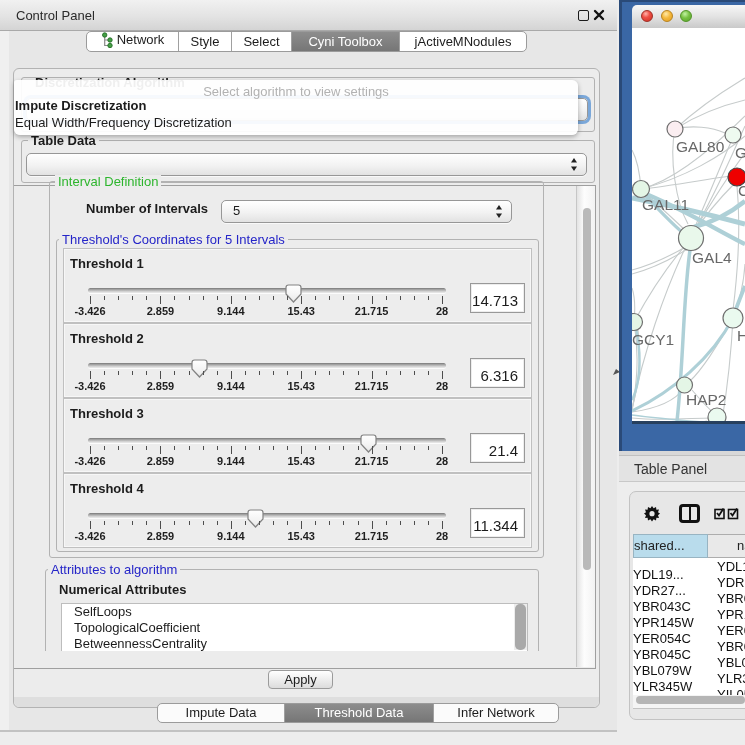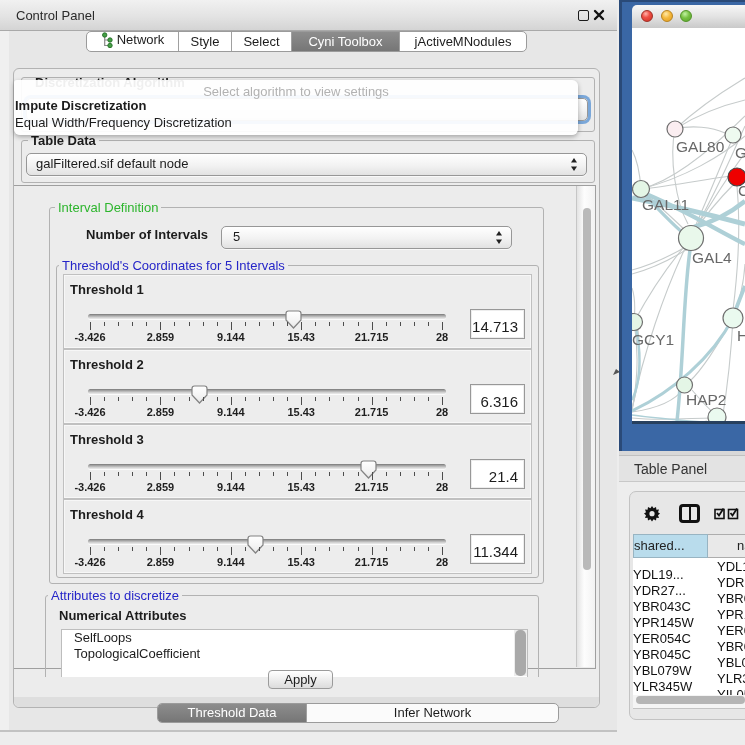--- a/index.html
+++ b/index.html
@@ -65,37 +65,36 @@
   border:1px solid #b3b3b3;border-radius:6px;box-sizing:border-box"></div>
 
 <div class="grp" style="left:21px;top:77px;width:572px;height:53px"></div>
 <div class="gt b" style="left:32px;top:76px;background:transparent">Discretization Algorithm</div>
 <div class="combo" style="left:26px;top:98px;width:560px;height:21px;
   box-shadow:0 0 0 3px rgba(110,160,215,.9)"></div>
 
 <div class="grp" style="left:21px;top:140px;width:572px;height:41px"></div>
 <div class="gt b" style="left:28px;top:134px">Table Data</div>
 <div class="combo" style="left:26px;top:153px;width:559px;height:21px">
-  <span class="tx">galFiltered.sif default node</span>
   <span class="arr" style="right:8px;top:3px">
       <svg width="8" height="15" viewBox="0 0 8 15">
     <path d="M4 1 L7 5.4 L1 5.4 Z" fill="#222"></path>
         <path d="M4 14 L1 9.6 L7 9.6 Z" fill="#222"></path>
       </svg>
     </span>
 </div>
 
 <div class="abs" style="left:14px;top:185px;width:581px;height:482px;background:#ececec;
   border-top:1px solid #9f9f9f;border-bottom:1px solid #9f9f9f;border-right:1px solid #9f9f9f;box-sizing:content-box"></div>
 
 <div class="abs" style="left:576px;top:186px;width:19px;height:481px;
   background:linear-gradient(90deg,#e3e3e3 0%,#fdfdfd 40%,#f2f2f2 100%);border-left:1px solid #c6c6c6;box-sizing:border-box"></div>
 <div class="abs" style="left:583px;top:208px;width:8px;height:362px;background:#b9b9b9;border-radius:4px"></div>
 
-<div class="abs" style="left:14px;top:196px;width:562px;height:481px;overflow:hidden">
+<div class="abs" style="left:14px;top:170px;width:562px;height:481px;overflow:hidden">
 <div class="abs" style="left:-14px;top:-186px;width:745px;height:745px">
 
   <div class="grp" style="left:49px;top:197px;width:493px;height:375px"></div>
   <div class="gt" style="left:55px;top:191px;color:#2db52d">Interval Definition</div>
 
   <div class="abs b" style="left:86px;top:217px">Number of Intervals</div>
   <div class="combo" style="left:221px;top:216px;width:289px;height:21px">
     <span class="tx" style="left:11px">5</span>
     <span class="arr" style="right:8px;top:3px">
           <svg width="8" height="15" viewBox="0 0 8 15">
@@ -162,38 +161,40 @@
   <div class="tickrow" style="left:89.5px;top:537px;width:354px"></div>
   <span class="slab" style="left:90.0px;top:546px">-3.426</span>
   <span class="slab" style="left:160.4px;top:546px">2.859</span>
   <span class="slab" style="left:230.8px;top:546px">9.144</span>
   <span class="slab" style="left:301.2px;top:546px">15.43</span>
   <span class="slab" style="left:371.6px;top:546px">21.715</span>
   <span class="slab" style="left:442.0px;top:546px">28</span>
   <div class="vfield" style="left:470px;top:524px">11.344</div>
 
   <div class="grp" style="left:45px;top:585px;width:492px;height:95px"></div>
-  <div class="gt" style="left:48px;top:579px;color:#2525c8">Attributes to discretize</div>
+  <div class="gt" style="left:48px;top:579px;color:#2525c8">Attributes to algorithm</div>
   <div class="abs b" style="left:59px;top:598px">Numerical Attributes</div>
   <div class="abs" style="left:61px;top:619px;width:467px;height:60px;background:#fff;border:1px solid #bdbdbd;box-sizing:border-box">
     <div style="padding-left:12px;line-height:16px">SelfLoops</div>
     <div style="padding-left:12px;line-height:16px">TopologicalCoefficient</div>
+    <div style="padding-left:12px;line-height:16px">BetweennessCentrality</div>
   </div>
   <div class="abs" style="left:514px;top:620px;width:13px;height:46px;background:#ededed"></div>
   <div class="abs" style="left:515px;top:620px;width:11px;height:46px;background:#a9a9a9;border-radius:5px"></div>
 </div>
 </div>
 
 <div class="abs" style="left:268px;top:670px;width:65px;height:19px;border:1px solid #9b9b9b;border-radius:4px;
   background:linear-gradient(180deg,#fff,#dcdcdc);box-sizing:border-box;text-align:center;line-height:17px">Apply</div>
 
 <div class="abs" style="left:14px;top:697px;width:585px;height:10px;background:#dedede;border-radius:0 0 6px 6px"></div>
 
 <div class="abs" style="left:157px;top:703px;width:402px;height:20px;background:#fbfbfb;
   border:1px solid #9b9b9b;border-radius:5px;box-sizing:border-box;display:flex;overflow:hidden">
+ <div style="width:126px;text-align:center;line-height:18px;border-right:1px solid #a0a0a0">Impute Data</div>
  <div style="width:148px;text-align:center;line-height:18px;color:#fff;background:linear-gradient(180deg,#8d8d8d,#767676)">Threshold Data</div>
  <div style="flex:1;text-align:center;line-height:18px;border-left:1px solid #a0a0a0">Infer Network</div>
 </div>
 
 <div class="abs" style="left:0;top:730px;width:617px;height:2px;background:#c2c2c2"></div>
 
 <svg class="abs" style="left:612px;top:368px" width="9" height="10" viewBox="0 0 9 10">
   <path d="M1 7 L4 1 L8 4 Z" fill="#555"></path>
   </svg>
 

